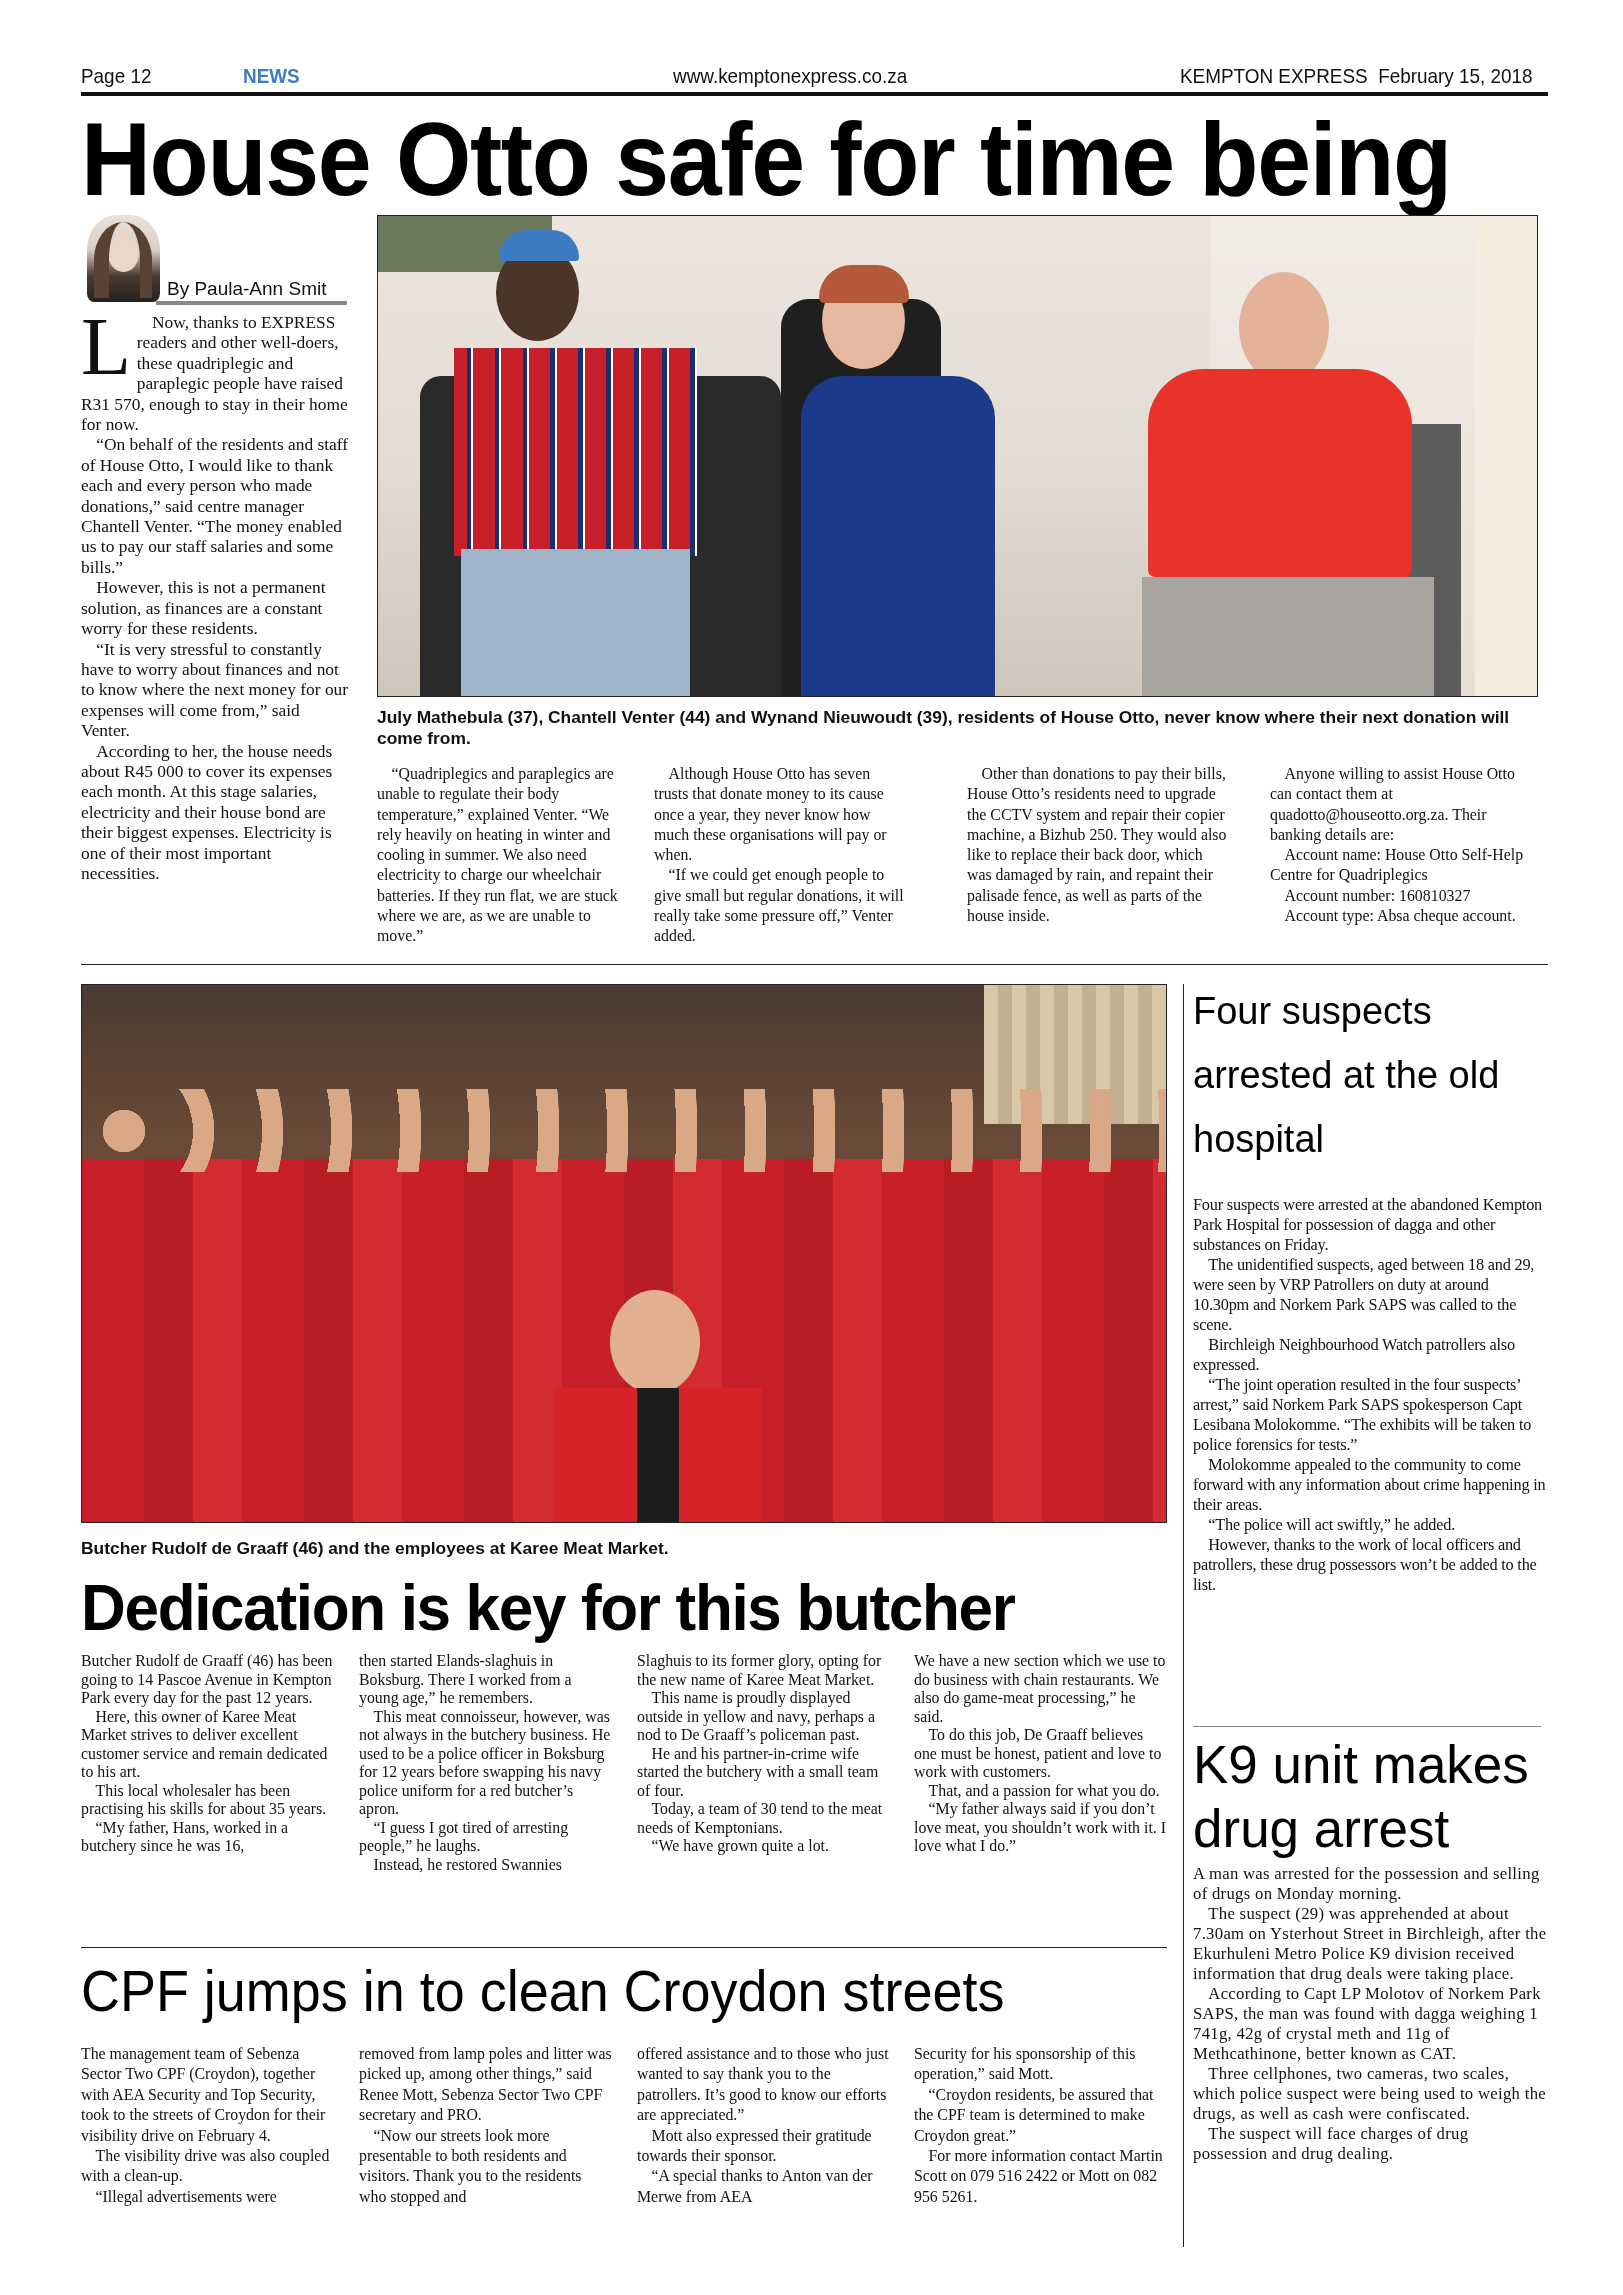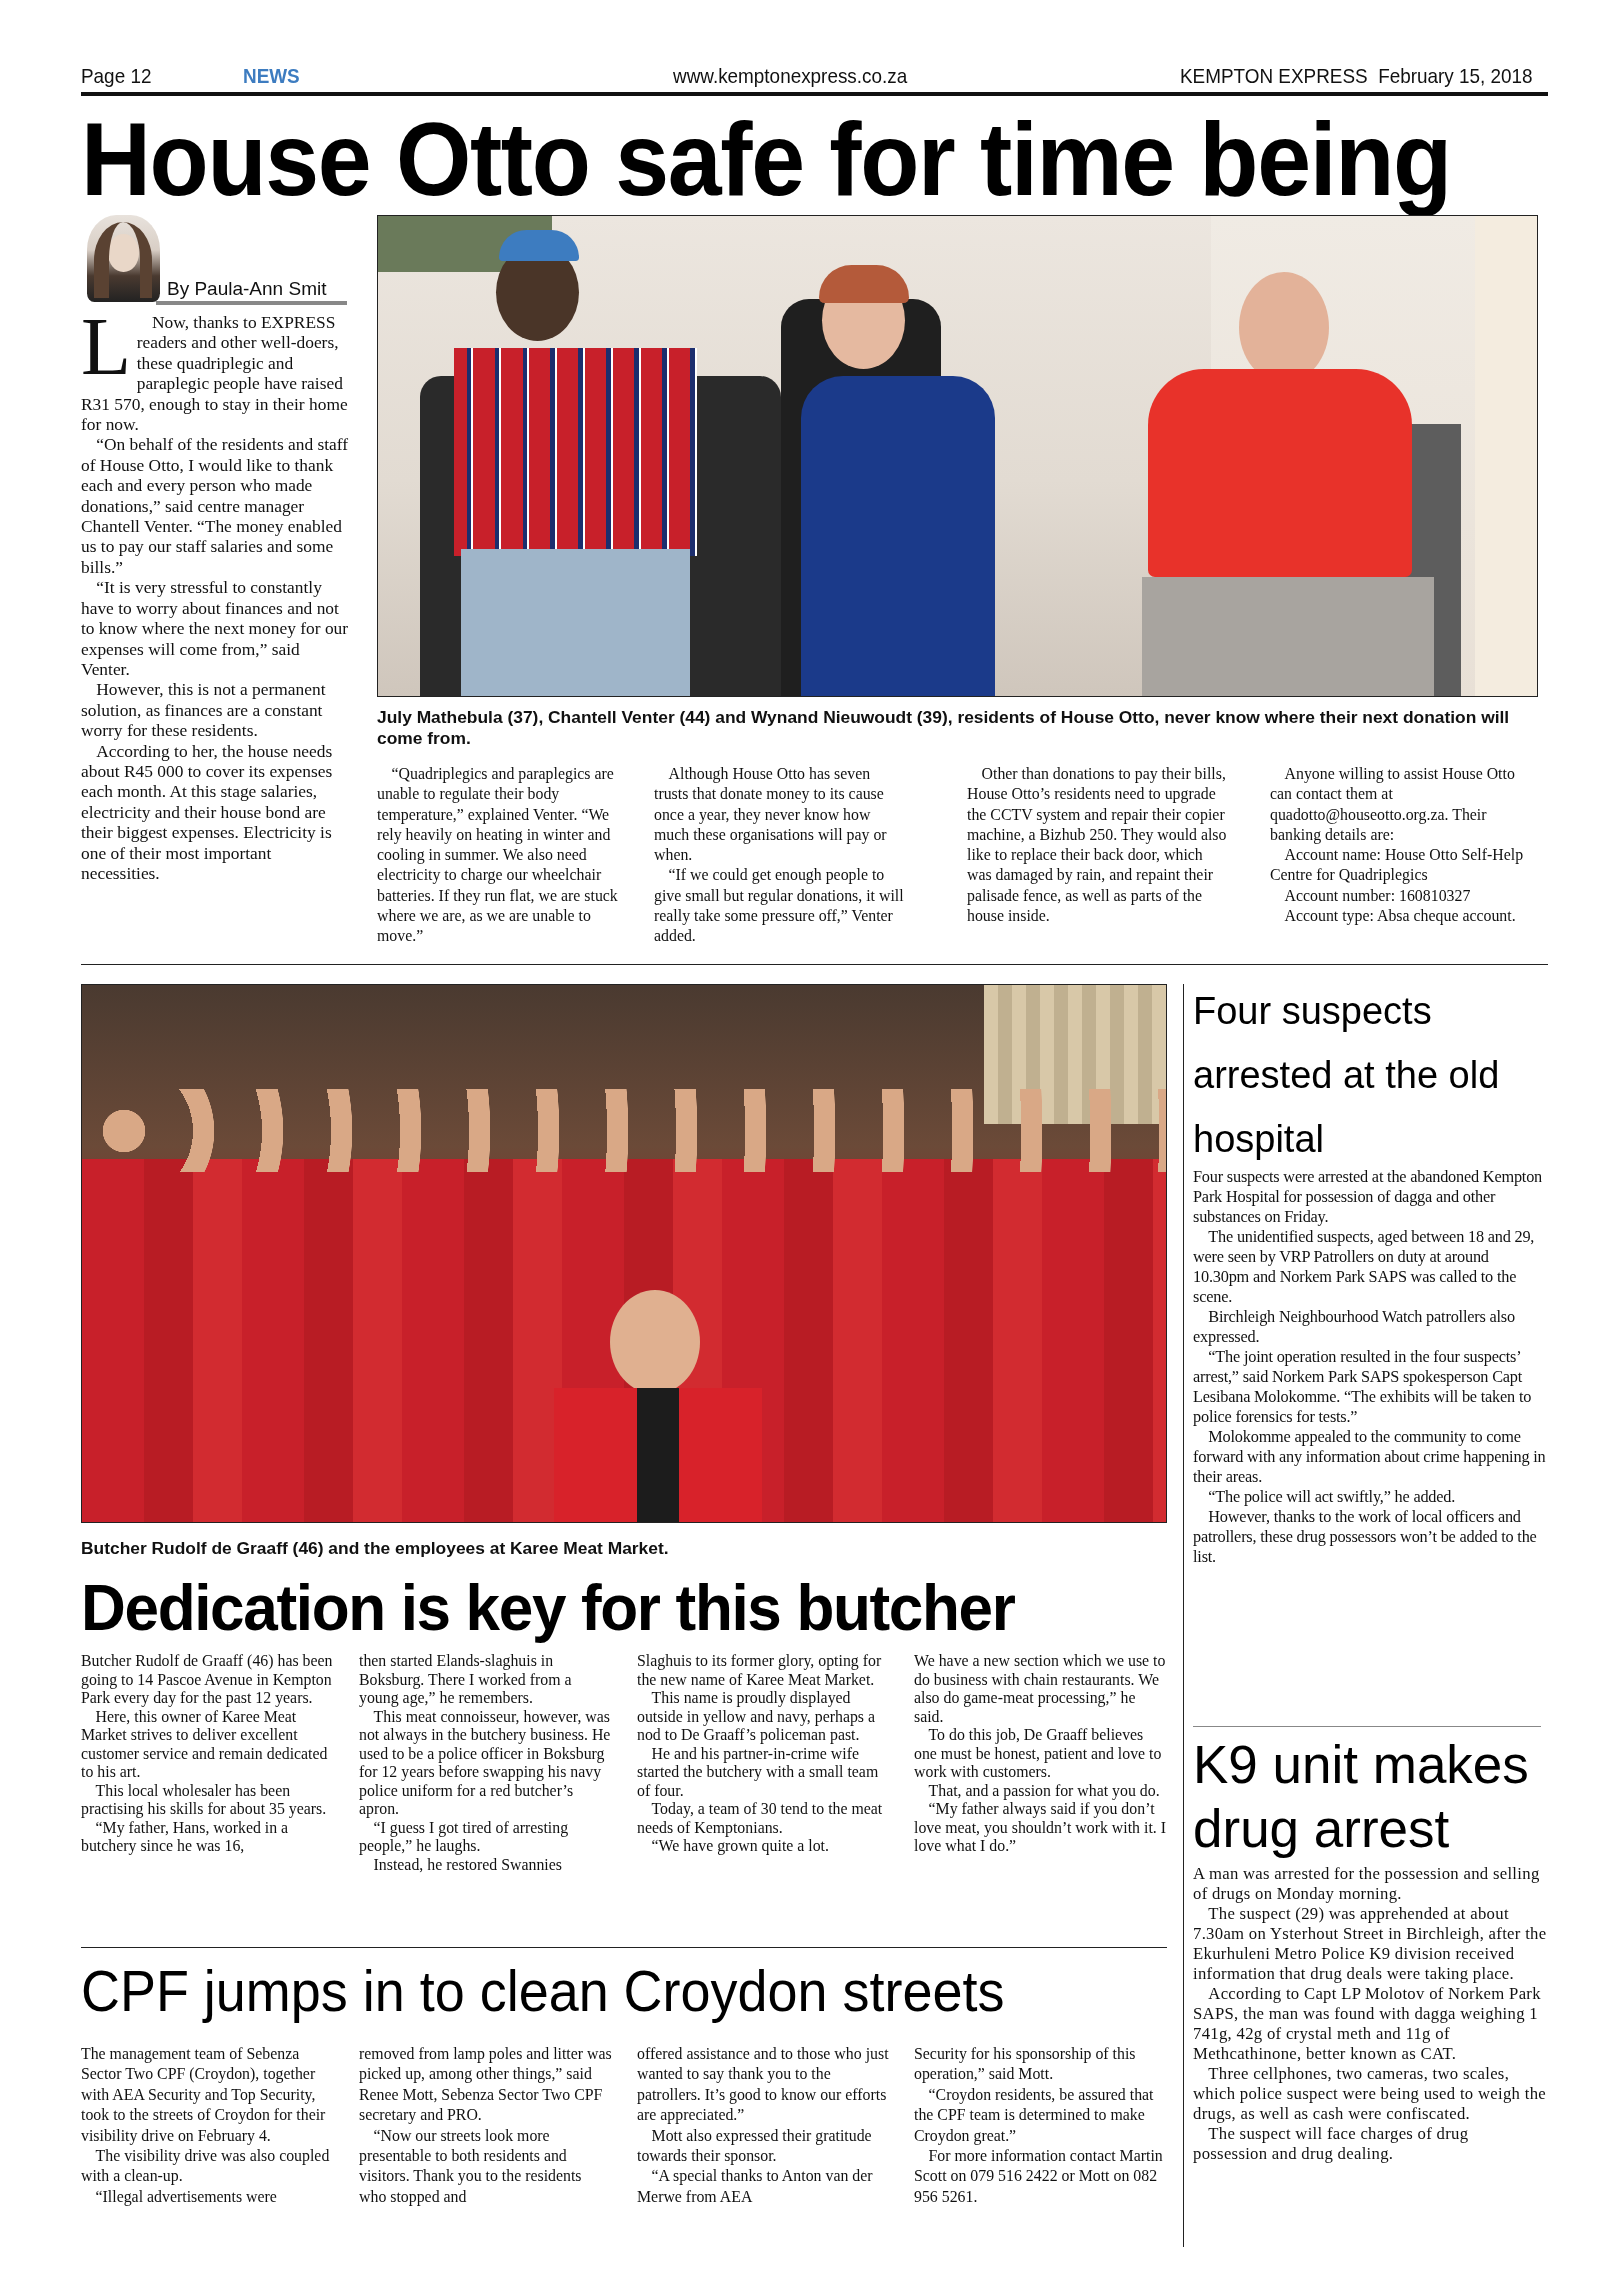--- a/index.html
+++ b/index.html
@@ -49,22 +49,22 @@
   <div style="position:absolute; left:21px; top:19.4px; width:30.5px; height:38px; background:#e9d7c8; border-radius:50%;"></div>
   <div style="position:absolute; left:7px; top:7px; width:58px; height:76px; border-left:15.3px solid #5a4232; border-right:12.5px solid #5a4232; border-radius:50% 50% 0 0;"></div>
 </div>
 <div class="abs" style="left:167px; top:278px; font-family:'Liberation Sans',sans-serif; font-size:19px;">By Paula-Ann Smit</div>
 <div class="rule-grey" style="left:156px; top:301px; width:191px; height:4.2px;"></div>
 
 <div class="col" style="left:81px; top:312px; width:269px; font-size:17.4px; line-height:20.4px;">
   <p class="noindent"><span class="dropcap">L</span></p>
   <p>Now, thanks to EXPRESS readers and other well-doers, these quadriplegic and paraplegic people have raised R31 570, enough to stay in their home for now.</p>
   <p>“On behalf of the residents and staff of House Otto, I would like to thank each and every person who made donations,” said centre manager Chantell Venter. “The money enabled us to pay our staff salaries and some bills.”</p>
+  <p>However, this is not a permanent solution, as finances are a constant worry for these residents.</p>
   <p>“It is very stressful to constantly have to worry about finances and not to know where the next money for our expenses will come from,” said Venter.</p>
-  <p>However, this is not a permanent solution, as finances are a constant worry for these residents.</p>
   <p>According to her, the house needs about R45 000 to cover its expenses each month. At this stage salaries, electricity and their house bond are their biggest expenses. Electricity is one of their most important necessities.</p>
 </div>
 
 <div class="photo" style="left:377px; top:215px; width:1161px; height:482px; background:linear-gradient(180deg,#ece6df 0%,#e2dbd2 55%,#cfc6bc 100%);">
   <div style="position:absolute; left:0; top:0; width:174px; height:56px; background:#6a7a5a;"></div>
   <div style="position:absolute; left:833px; top:0; width:328px; height:482px; background:linear-gradient(180deg,#f0ebe4,#e8e0d6);"></div>
   <div style="position:absolute; left:1097px; top:0; width:64px; height:482px; background:#f4ecdf;"></div>
 
   <div style="position:absolute; left:42px; top:160px; width:361px; height:326px; background:#2a2a2a; border-radius:21px 21px 0 0;"></div>
   <div style="position:absolute; left:118px; top:28px; width:83px; height:97px; background:#4a3528; border-radius:50%;"></div>
@@ -162,21 +162,21 @@
   <p>“A special thanks to Anton van der Merwe from AEA</p>
 </div>
 <div class="col" style="left:914px; top:2044px; width:267px; font-size:16.7px; line-height:20.4px; transform:scaleX(0.95); transform-origin:left top;">
   <p class="noindent">Security for his sponsorship of this operation,” said Mott.</p>
   <p>“Croydon residents, be assured that the CPF team is determined to make Croydon great.”</p>
   <p>For more information contact Martin Scott on 079 516 2422 or Mott on 082 956 5261.</p>
 </div>
 
 <div class="abs hl-light" style="left:1193px; top:979px; width:354px; font-size:38px; line-height:64px; white-space:normal;">Four suspects arrested at the old hospital</div>
 
-<div class="col" style="left:1193px; top:1167px; width:354px; font-size:16.3px; line-height:20px; letter-spacing:-0.2px;">
+<div class="col" style="left:1193px; top:1195px; width:354px; font-size:16.3px; line-height:20px; letter-spacing:-0.2px;">
   <p class="noindent">Four suspects were arrested at the abandoned Kempton Park Hospital for possession of dagga and other substances on Friday.</p>
   <p>The unidentified suspects, aged between 18 and 29, were seen by VRP Patrollers on duty at around 10.30pm and Norkem Park SAPS was called to the scene.</p>
   <p>Birchleigh Neighbourhood Watch patrollers also expressed.</p>
   <p>“The joint operation resulted in the four suspects’ arrest,” said Norkem Park SAPS spokesperson Capt Lesibana Molokomme. “The exhibits will be taken to police forensics for tests.”</p>
   <p>Molokomme appealed to the community to come forward with any information about crime happening in their areas.</p>
   <p>“The police will act swiftly,” he added.</p>
   <p>However, thanks to the work of local officers and patrollers, these drug possessors won’t be added to the list.</p>
 </div>
 
 <div class="rule-grey" style="left:1193px; top:1726px; width:348px; height:1.4px;"></div>

